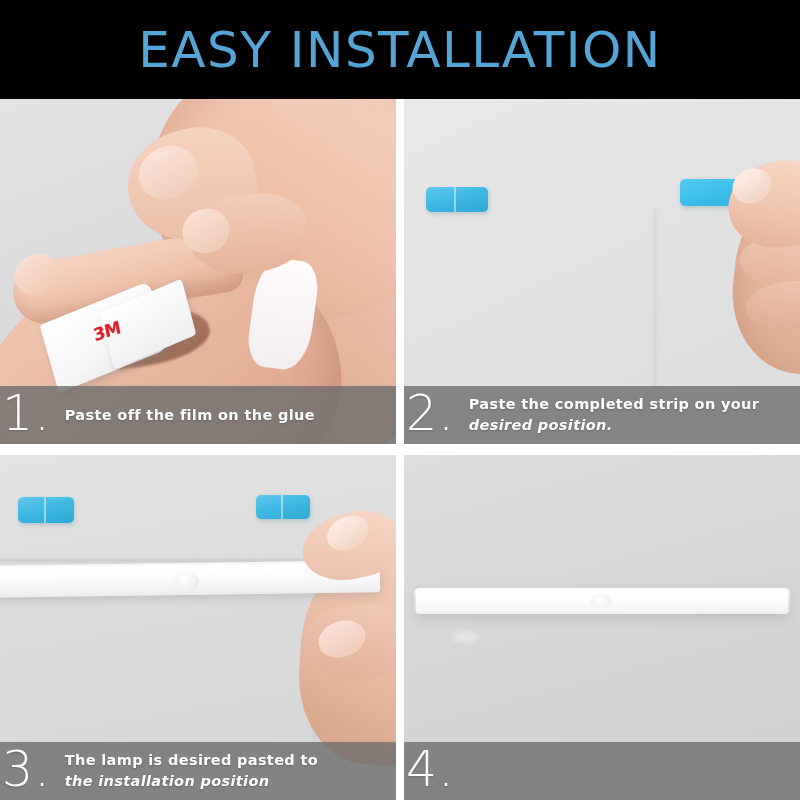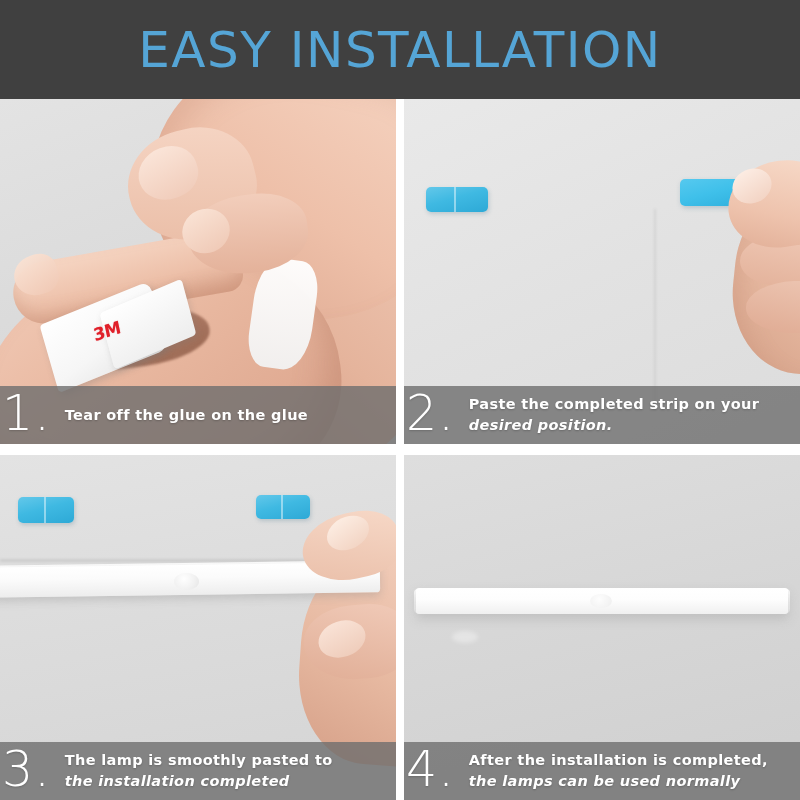--- a/index.html
+++ b/index.html
@@ -20,21 +20,21 @@
   }
 
   
   .title-bar {
     position: absolute;
     left: 0; top: 0;
     width: 800px; height: 99px;
     display: flex;
     align-items: center;
     justify-content: center;
-    background: #404040;
+    background: #000000;
   }
   .title-text {
     font-size: 50px;
     letter-spacing: 1.5px;
     font-weight: 400;
     color: #55a5d6;
     font-family: "DejaVu Sans", sans-serif;
     white-space: nowrap;
     line-height: 1;
   }
@@ -435,21 +435,21 @@
       <div class="p1-tape-lift"></div>
       <div class="p1-3m">3M</div>
       <div class="p1-finger-top"></div>
       <div class="p1-nail-top"></div>
       <div class="p1-finger-mid"></div>
       <div class="p1-nail-mid"></div>
 
       <div class="caption">
         <div class="num">1.</div>
         <div class="txt">
-          <span>Tear off the glue on the glue</span>
+          <span>Paste off the film on the glue</span>
           <span class="l2"></span>
         </div>
       </div>
     </div>
 
     <div class="panel wall-2">
       <div class="p2-wallseam"></div>
 
       <div class="strip strip-plain p2-strip-left">
         <div class="strip-seam" style="left:28px"></div>
@@ -487,36 +487,32 @@
       <div class="p3-lamp"></div>
       <div class="p3-sensor"></div>
       <div class="p3-finger-top"></div>
       <div class="p3-nail-top"></div>
       <div class="p3-finger-low"></div>
       <div class="p3-nail-low"></div>
 
       <div class="caption">
         <div class="num">3.</div>
         <div class="txt">
-          <span>The lamp is smoothly pasted to</span>
-          <span class="l2">the installation completed</span>
+          <span>The lamp is desired pasted to</span>
+          <span class="l2">the installation position</span>
         </div>
       </div>
     </div>
 
     <div class="panel wall-4">
       <div class="p4-cap-l"></div>
       <div class="p4-cap-r"></div>
       <div class="p4-lamp"></div>
       <div class="p4-sensor"></div>
       <div class="p4-smudge"></div>
 
       <div class="caption">
         <div class="num">4.</div>
-        <div class="txt">
-          <span>After the installation is completed,</span>
-          <span class="l2">the lamps can be used normally</span>
-        </div>
       </div>
     </div>
 
   </div>
 </div>
 
 </body></html>

